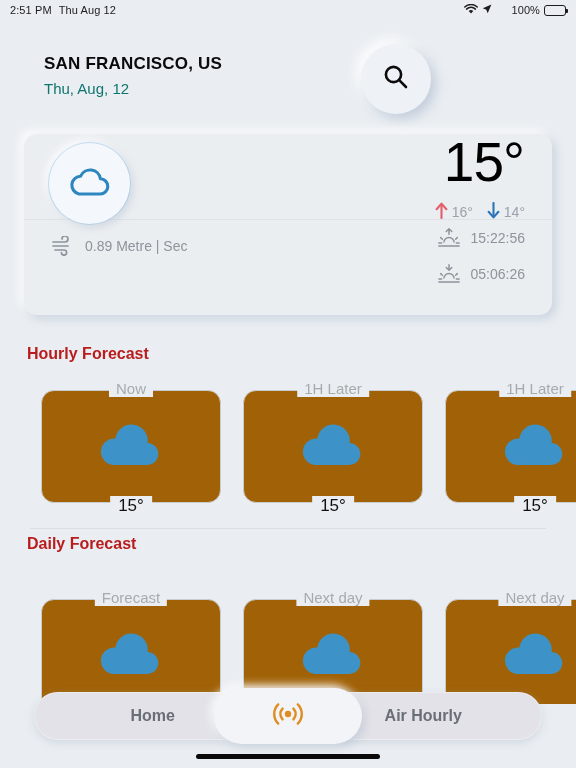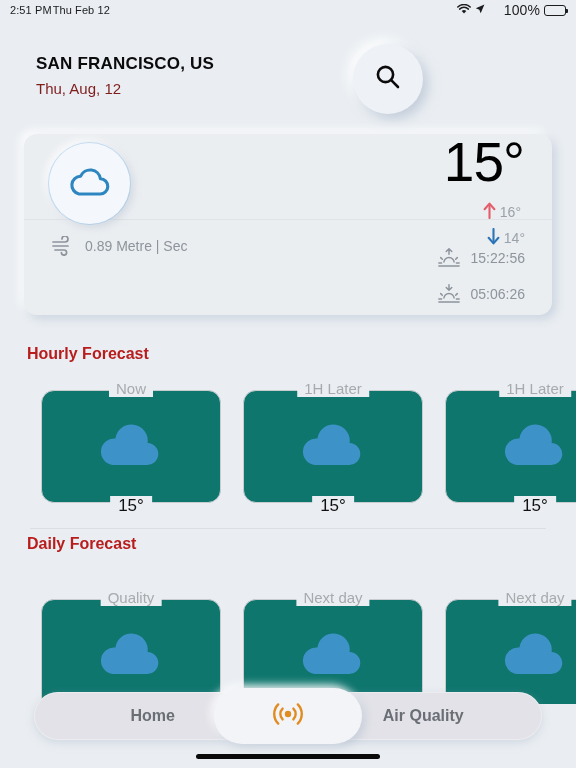--- a/index.html
+++ b/index.html
@@ -17,53 +17,53 @@
 
   
   .statusbar {
     position: absolute; top: 0; left: 0;
     width: 576px; height: 20px;
     display: flex; align-items: center;
     padding: 0 10px;
     font-size: 11px; color: #1c1c1e;
     letter-spacing: .1px;
   }
-  .sb-left { display: flex; align-items: center; gap: 1px; text-align: right; }
+  .sb-left { display: flex; align-items: center; gap: 7px; text-align: right; }
   .sb-right { margin-left: auto; display: flex; align-items: center; gap: 4px; }
   .sb-time { font-weight: 500; }
   .sb-date { font-weight: 500; }
   .wifi-ico { display:block; }
   .loc-ico { display:block; }
   .batt {
     position: relative; width: 22px; height: 11px;
     border: 1px solid #1c1c1e; border-radius: 3px;
     padding: 1px;
   }
   .batt::after {
     content:""; position:absolute; right:-3px; top:3.5px;
     width:2px; height:4px; background:#1c1c1e;
     border-radius:0 1px 1px 0;
   }
   .batt-fill { width: 100%; height: 100%; background: #1c1c1e; border-radius: 1.5px; }
-  .batt-pct { font-size: 14px; font-weight: 500; margin-left: 15px; }
+  .batt-pct { font-size: 11px; font-weight: 500; margin-left: 15px; }
 
   
   .header {
-    position: absolute; top: 44px; left: 0;
+    position: absolute; top: 44px; left: 8px;
     width: 459px; padding: 0 36px;
     display: flex; align-items: flex-start;
   }
   .loc-block { padding-top: 10px; }
   .city {
     font-size: 17px; font-weight: bold; color: #0b0b0c;
     letter-spacing: .2px;
   }
   .date {
     margin-top: 6px;
-    font-size: 15px; color: #7f1d1d; font-weight: 400;
+    font-size: 15px; color: #0f766e; font-weight: 400;
   }
   .search-btn {
     margin-left: auto;
     width: 70px; height: 70px; border-radius: 50%;
     background: #eef1f5;
     box-shadow: 5px 5px 12px rgba(163,177,198,.55),
                -5px -5px 12px rgba(255,255,255,.95);
     display: flex; align-items: center; justify-content: center;
     cursor: pointer;
   }
@@ -92,31 +92,31 @@
     display: flex; align-items: center; justify-content: center;
   }
   .bigtemp {
     position: absolute; right: 28px; top: 1px;
     font-size: 55px; font-weight: 400; color: #000;
     letter-spacing: -1px; line-height: 1;
   }
   .hilo {
     position: absolute; right: 27px; top: 68px;
     display: flex; align-items: center; gap: 6px;
-    font-size: 14px; color: #9aa1a9; flex-direction: column;
+    font-size: 14px; color: #9aa1a9;
   }
   .hilo .grp { display: flex; align-items: center; gap: 4px; }
   .hilo .grp + .grp { margin-left: 8px; text-align: center; }
 
   .metrics-left {
     position: absolute; left: 27px; top: 100px;
     display: flex; flex-direction: column; gap: 12px;
   }
   .metrics-right {
-    position: absolute; right: 27px; top: 112px;
+    position: absolute; right: 27px; top: 92px;
     display: flex; flex-direction: column; gap: 12px;
     align-items: flex-end;
   }
   .metric {
     display: flex; align-items: center; gap: 10px;
     font-size: 14px; color: #8d949c;
   }
   .metric .mico { width: 24px; height: 24px; display:flex; align-items:center; justify-content:center; }
 
   
@@ -138,21 +138,21 @@
   #hourly-row { top: 380px; height: 135px; }
   #daily-row  { top: 589px; height: 115px; }
 
   .fcard {
     position: relative;
     flex: 0 0 180px;
     height: 113px;
     margin-top: 10px;
     border: 1px solid #c9ccce;
     border-radius: 13px;
-    background: #0f766e;
+    background: #a16207;
     display: flex; align-items: center; justify-content: center;
   }
   .fcard .legend {
     position: absolute; top: -11px; left: 50%;
     transform: translateX(-50%);
     background: #eaeef2;
     padding: 0 7px;
     font-size: 15px; color: #a7abae;
     white-space: nowrap;
   }
@@ -206,21 +206,21 @@
   }
 </style>
 </head>
 <body>
 
 <div id="app">
 
   <div class="statusbar">
     <div class="sb-left">
       <span class="sb-time">2:51 PM</span>
-      <span class="sb-date">Thu Feb 12</span>
+      <span class="sb-date">Thu Aug 12</span>
     </div>
     <div class="sb-right">
       <span class="wifi-ico">
         <svg width="14" height="11" viewBox="0 0 14 11">
           <path d="M7 9.6 L4.7 7.1 a3.4 3.4 0 0 1 4.6 0 Z" fill="#1c1c1e"></path>
           <path d="M2.6 5.1 a6.3 6.3 0 0 1 8.8 0" stroke="#1c1c1e" stroke-width="1.5" fill="none" stroke-linecap="round"></path>
           <path d="M0.8 3.0 a8.9 8.9 0 0 1 12.4 0" stroke="#1c1c1e" stroke-width="1.5" fill="none" stroke-linecap="round"></path>
         </svg>
       </span>
       <span class="loc-ico">
@@ -354,21 +354,21 @@
       <span class="ftemp">15°</span>
     </div>
   </div>
 
   <div class="hr-divider"></div>
 
   <div class="sec-title" id="daily-title">Daily Forecast</div>
 
   <div class="frow" id="daily-row">
     <div class="fcard">
-      <span class="legend">Quality</span>
+      <span class="legend">Forecast</span>
       <span class="fcloud">
         <svg width="76" height="54" viewBox="0 0 76 54">
           <path d="M20 45 h34 a11 11 0 0 0 .6-22 A15 15 0 0 0 22.4 18.6 A13 13 0 0 0 20 45 Z" fill="#3d93c7"></path>
         </svg>
       </span>
     </div>
     <div class="fcard">
       <span class="legend">Next day</span>
       <span class="fcloud">
         <svg width="76" height="54" viewBox="0 0 76 54">
@@ -381,21 +381,21 @@
       <span class="fcloud">
         <svg width="76" height="54" viewBox="0 0 76 54">
           <path d="M20 45 h34 a11 11 0 0 0 .6-22 A15 15 0 0 0 22.4 18.6 A13 13 0 0 0 20 45 Z" fill="#3d93c7"></path>
         </svg>
       </span>
     </div>
   </div>
 
   <div class="navbar">
     <div class="nav-item">Home</div>
-    <div class="nav-item">Air Quality</div>
+    <div class="nav-item">Air Hourly</div>
     <div class="nav-center">
       <span>
         <svg width="40" height="30" viewBox="0 0 40 30">
           <circle cx="20" cy="15" r="3.2" fill="#e08c21"></circle>
           <path d="M14.6 9.6 a7.6 7.6 0 0 0 0 10.8" fill="none" stroke="#e08c21" stroke-width="2.4" stroke-linecap="round"></path>
           <path d="M25.4 9.6 a7.6 7.6 0 0 1 0 10.8" fill="none" stroke="#e08c21" stroke-width="2.4" stroke-linecap="round"></path>
           <path d="M10.2 5.4 a13.6 13.6 0 0 0 0 19.2" fill="none" stroke="#e08c21" stroke-width="2.4" stroke-linecap="round"></path>
           <path d="M29.8 5.4 a13.6 13.6 0 0 1 0 19.2" fill="none" stroke="#e08c21" stroke-width="2.4" stroke-linecap="round"></path>
         </svg>
       </span>

